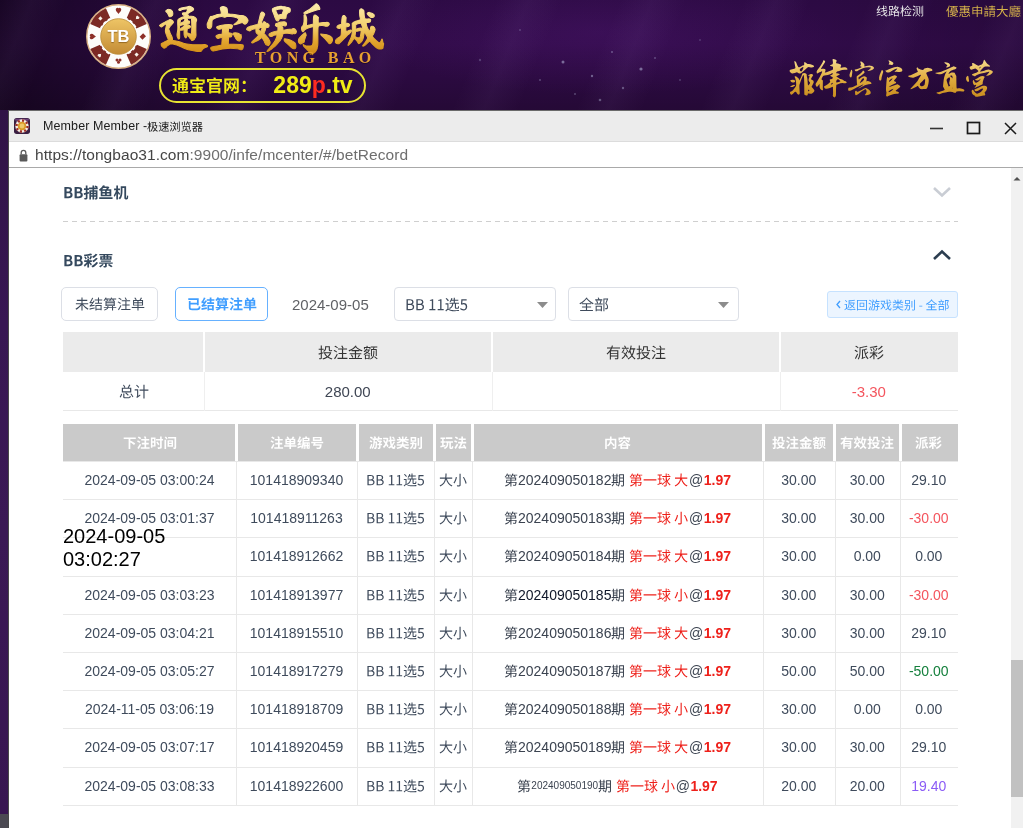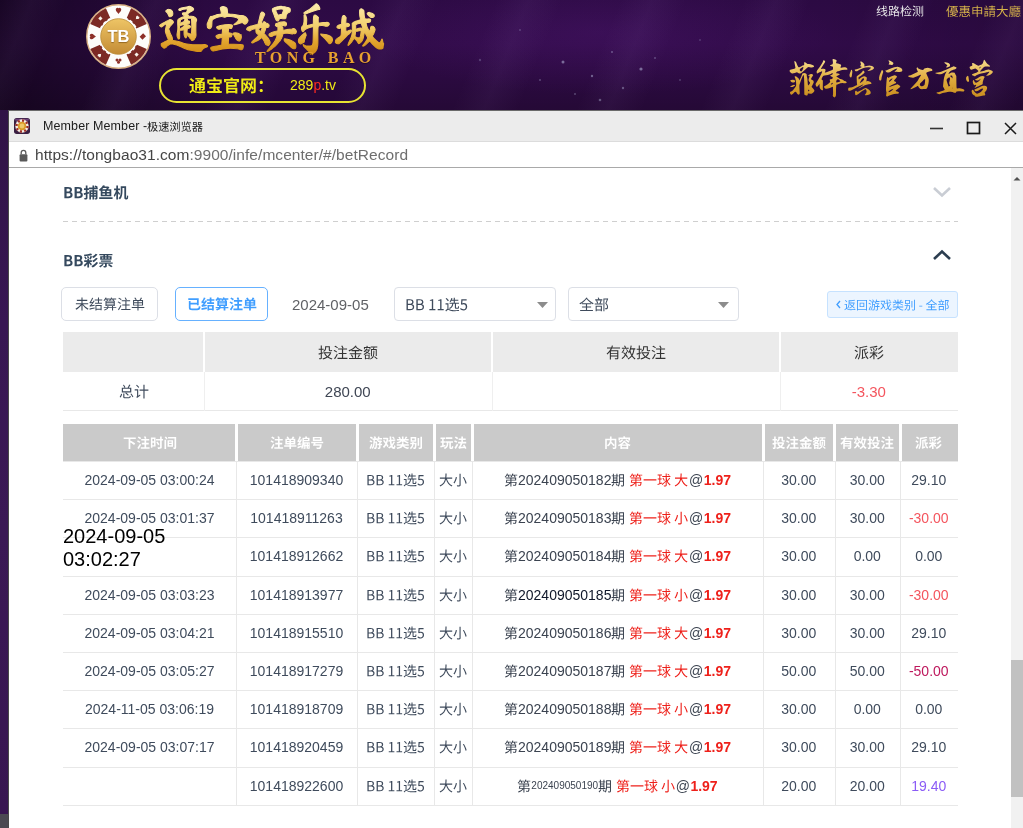--- a/index.html
+++ b/index.html
@@ -68,21 +68,21 @@
     </svg>
 <svg class="abs" style="left:157px;top:1px;overflow:visible" width="220" height="53" viewBox="0 0 4150 1000">
 <path fill="url(#lgold)" stroke="url(#lgold)" stroke-width="20" d="M303 382Q313 395 308 407Q302 419 272 450Q242 482 242 486Q242 489 232 504Q221 519 221 530Q221 541 232 560Q242 580 242 589Q242 601 273 657Q288 683 291 712L293 739L319 745Q350 750 404 765Q458 780 486 791Q517 803 536 807Q555 811 601 817Q710 832 844 824Q893 821 904 822Q916 823 931 830Q967 848 946 865Q937 872 929 872Q913 872 882 894Q850 916 844 933Q839 943 835 947Q831 951 821 952Q793 957 757 952Q721 948 641 931Q579 916 547 905Q515 894 462 869Q361 820 299 811Q277 809 260 810Q242 811 242 815Q242 817 225 825Q211 831 194 846Q178 860 175 869Q173 876 156 884Q139 893 132 890Q126 888 101 866Q84 850 82 846Q79 841 82 832Q87 820 83 820Q74 820 80 808Q85 800 91 799Q102 795 126 780Q150 764 179 754Q207 745 211 736Q215 728 203 703Q192 679 191 676Q190 673 188 670Q185 668 185 658Q185 648 182 647Q178 645 170 618Q161 592 159 577Q156 559 160 539L171 486Q177 452 184 441L190 431L176 435Q148 440 132 456Q127 461 112 471Q96 481 94 485Q86 496 62 478Q46 467 46 464Q46 458 70 442Q95 426 145 402Q223 362 228 357Q236 346 264 354Q291 363 303 382ZM255 167Q273 175 278 180Q284 186 291 200Q299 220 298 244Q297 269 287 277Q276 287 262 293Q247 299 236 298Q226 296 226 287Q226 282 214 262Q201 242 201 237Q201 232 182 214Q164 195 164 190Q164 186 182 171Q198 156 213 156Q228 155 255 167ZM640 107Q731 150 660 190Q577 238 577 243Q575 248 586 266Q596 285 599 286Q602 286 648 289Q695 292 697 297Q699 302 704 302Q710 302 727 320Q744 338 746 346Q748 354 746 370Q743 385 737 391Q734 396 733 494Q732 592 735 629Q738 657 728 682Q706 738 670 744Q658 746 654 744Q651 743 647 733Q641 718 627 708Q613 698 610 688Q608 679 596 672Q584 665 584 651Q584 643 578 634Q573 624 568 624Q564 624 562 650Q560 670 554 684Q549 698 542 698Q539 698 531 688Q523 679 523 674Q523 668 516 656Q509 643 510 590Q511 538 509 538Q507 538 487 545Q462 553 435 545Q428 542 428 551Q427 560 427 622Q428 678 427 691Q426 704 420 710Q406 724 398 710Q395 702 387 689Q370 658 382 600Q391 559 392 532Q394 506 392 461Q387 373 395 352Q403 335 472 308Q514 294 520 294Q527 294 527 290Q527 285 524 285Q520 285 498 266Q484 253 481 248Q478 243 480 236Q481 229 485 226Q489 223 500 222Q517 219 533 221Q544 222 548 219Q551 216 562 198Q575 174 575 161V148L542 150Q508 152 496 156Q485 160 476 160Q467 160 456 171Q442 184 426 180Q409 175 409 159Q408 146 456 132Q503 118 560 112Q588 109 595 104Q610 93 640 107ZM560 326Q549 329 556 330Q564 330 570 340Q577 349 575 360Q574 370 576 372Q579 374 592 375Q604 376 608 379Q612 382 614 388Q618 399 612 414Q606 424 603 426Q600 428 589 428Q577 428 572 432Q568 437 568 449Q568 454 570 456Q572 457 579 456Q590 453 604 459Q618 465 626 475Q632 483 632 486Q632 489 625 497Q616 509 601 512Q580 515 576 519Q572 523 569 541Q566 564 566 585Q566 600 568 602Q569 605 578 605Q589 606 605 612Q621 617 621 620Q621 624 632 624Q646 624 650 604Q654 584 656 515Q657 464 654 398Q651 331 647 327Q645 325 606 324Q566 324 560 326ZM506 330Q501 335 490 335Q480 335 472 340Q464 346 453 348Q446 350 444 354Q441 359 440 376Q437 402 433 406Q429 409 429 416Q429 424 433 424Q437 424 463 410Q489 397 502 392Q515 387 515 377Q515 369 522 352Q528 335 531 335Q535 335 535 330Q535 328 530 327Q525 326 518 327Q511 328 506 330ZM480 449Q464 458 451 459Q435 460 430 468Q425 475 425 502Q425 534 428 534Q432 534 446 522Q460 509 485 495Q503 485 507 480Q511 476 511 467Q511 453 508 447Q506 440 500 440Q495 441 480 449Z M1563 629Q1574 638 1582 636Q1587 633 1588 636Q1589 638 1588 647Q1584 663 1589 665Q1596 669 1588 702Q1579 736 1567 747Q1559 754 1554 754Q1549 754 1530 748Q1516 743 1505 734Q1494 726 1494 717Q1493 713 1489 713Q1485 713 1482 701Q1479 689 1468 674Q1456 660 1456 653Q1456 646 1440 635Q1432 626 1430 622Q1427 619 1432 615Q1436 609 1449 604Q1472 597 1509 605Q1546 613 1563 629ZM1395 448Q1415 453 1420 460Q1425 467 1419 490Q1414 510 1407 514Q1400 518 1376 516L1352 512L1348 547Q1343 587 1346 595Q1349 603 1374 604Q1401 607 1402 609Q1422 639 1408 664Q1404 673 1398 676Q1392 679 1374 679H1352L1350 700Q1348 723 1347 770L1345 817L1454 816Q1601 816 1623 829Q1629 833 1628 862Q1626 911 1598 920Q1584 925 1562 913Q1533 900 1446 895Q1359 890 1281 899Q1243 903 1170 918Q1097 932 1081 938Q1064 946 1056 944Q1047 941 1030 927Q1006 904 1014 881Q1019 869 1095 855Q1134 849 1177 840L1222 831L1223 811Q1223 789 1227 754Q1231 720 1231 703Q1231 693 1230 690Q1228 687 1219 687Q1207 687 1198 692Q1189 698 1168 702Q1153 706 1148 706Q1142 705 1133 698Q1119 689 1119 683Q1119 677 1114 672Q1102 659 1142 643Q1163 637 1197 630Q1224 623 1228 618Q1231 613 1233 574Q1237 527 1237 523Q1238 520 1231 520Q1224 520 1214 522Q1204 524 1198 527Q1168 544 1140 520Q1109 495 1140 482Q1184 464 1283 450Q1362 440 1395 448ZM1247 105Q1260 105 1282 113Q1303 121 1312 130Q1320 138 1323 150Q1326 163 1330 211L1334 240L1373 244Q1408 246 1464 255Q1520 264 1541 270Q1562 277 1589 274Q1660 267 1706 338Q1717 356 1717 366Q1717 376 1707 397Q1672 462 1630 421Q1613 405 1608 405Q1603 405 1560 419Q1454 454 1450 450Q1447 447 1465 433Q1507 400 1528 372Q1549 345 1539 337Q1521 321 1456 304Q1390 288 1343 288Q1321 289 1315 290Q1309 292 1304 298Q1298 307 1276 306Q1255 306 1245 299Q1229 288 1184 299Q1159 305 1147 306Q1132 306 1094 324Q1056 342 1047 355Q1040 363 1038 374Q1036 385 1035 425Q1033 469 1031 478Q1029 488 1020 501Q1002 522 991 524Q980 526 964 512Q955 503 952 496Q950 489 948 466Q944 434 949 427Q958 406 973 367Q1005 289 1020 289Q1022 289 1025 292Q1029 296 1040 291Q1054 284 1092 272Q1131 259 1144 257Q1215 249 1215 238Q1215 228 1208 194Q1201 161 1198 155Q1190 139 1196 128Q1203 116 1224 110Q1238 106 1247 105Z M2547 753Q2594 780 2606 794Q2618 808 2619 840Q2620 870 2618 878Q2617 885 2610 892Q2602 900 2590 902Q2578 904 2575 899Q2573 896 2554 890Q2535 883 2498 844Q2462 806 2445 793Q2407 764 2401 748Q2395 731 2404 714Q2409 707 2462 722Q2515 736 2547 753ZM2420 395Q2428 397 2436 410Q2444 423 2444 434Q2444 444 2438 458Q2433 467 2430 468Q2426 470 2413 469Q2396 467 2380 462Q2364 458 2354 461L2343 463L2359 482Q2369 494 2372 500Q2375 507 2375 526Q2375 552 2380 552Q2386 552 2414 546Q2441 541 2449 538Q2461 532 2498 532Q2535 532 2548 526Q2556 521 2575 521Q2594 521 2595 525Q2597 529 2602 529Q2608 529 2608 532Q2608 535 2617 550Q2628 566 2630 575Q2631 584 2624 598Q2616 612 2610 615Q2603 618 2588 616Q2572 613 2563 618Q2549 626 2501 612Q2477 606 2430 609Q2393 611 2384 614Q2376 617 2374 630Q2368 651 2358 682Q2347 713 2343 715Q2340 717 2330 734Q2320 751 2308 761Q2297 771 2294 778Q2292 785 2257 821Q2222 857 2201 874Q2181 888 2180 890Q2159 911 2119 935Q2088 955 2075 951Q2070 949 2081 941Q2087 937 2087 932Q2087 927 2096 918Q2105 908 2122 886Q2139 864 2171 828Q2203 792 2206 783Q2208 774 2212 774Q2215 774 2215 768Q2215 762 2221 760Q2227 757 2227 754Q2227 750 2244 714Q2261 678 2263 659L2265 639L2239 643Q2213 645 2202 648Q2192 652 2185 659Q2170 675 2132 665Q2109 658 2113 636Q2115 624 2125 616Q2135 608 2165 594Q2202 576 2266 566L2281 564V533Q2281 504 2283 494Q2284 489 2283 488Q2282 487 2278 488Q2272 490 2258 482Q2245 475 2238 466Q2230 456 2234 454Q2238 450 2238 442Q2238 433 2243 428Q2250 423 2282 413Q2315 403 2338 399Q2396 388 2420 395ZM1996 213Q2002 216 2017 231Q2032 246 2032 248Q2032 253 2023 274Q2014 295 2011 299Q2005 305 2005 312Q2005 318 1994 340Q1972 392 1969 416Q1968 422 1970 424Q1971 426 1978 427Q1988 428 1996 416Q2005 405 2005 402Q2005 399 2012 394Q2018 388 2020 389Q2030 395 2040 402Q2051 410 2051 414Q2051 419 2067 421Q2083 423 2096 432Q2110 442 2113 451Q2117 463 2112 476Q2108 489 2098 496Q2088 501 2072 501Q2062 500 2058 502Q2055 505 2049 523Q2041 546 2040 557Q2040 568 2036 568Q2032 568 2030 578Q2027 589 2022 601L2015 612L2047 645Q2102 701 2127 756Q2146 795 2117 825L2103 841L2083 836Q2065 832 2053 822Q2041 811 2038 797Q2035 785 2032 783Q2028 781 2028 772Q2028 763 2022 758Q2017 754 2017 750Q2017 744 2000 720Q1984 695 1980 694Q1973 692 1945 713Q1923 730 1900 744Q1877 758 1874 758Q1861 756 1843 772Q1825 786 1807 790Q1789 794 1784 783Q1783 779 1795 766Q1807 754 1824 741Q1839 730 1881 687Q1909 657 1915 649Q1921 641 1917 638L1897 623Q1883 612 1880 610Q1865 601 1866 561Q1868 528 1862 524Q1857 520 1825 527Q1787 536 1768 554Q1758 564 1747 564Q1736 564 1715 554Q1694 545 1692 539Q1689 531 1696 518Q1703 506 1713 498Q1724 489 1750 480Q1775 470 1799 466Q1820 462 1850 452Q1881 443 1891 443Q1905 443 1912 413Q1915 399 1923 367Q1934 330 1943 282Q1954 225 1962 223Q1969 220 1971 213Q1975 202 1996 213ZM1965 498Q1947 499 1939 503Q1931 507 1925 519Q1919 532 1915 534Q1913 536 1918 542Q1923 548 1930 554Q1938 560 1941 560Q1946 560 1950 566Q1963 582 1968 559Q1970 546 1976 530Q1982 513 1982 505Q1982 501 1979 500Q1976 498 1965 498ZM2411 108Q2434 119 2466 122Q2485 125 2500 137Q2510 146 2512 151Q2514 156 2514 173Q2514 189 2512 194Q2510 200 2502 209Q2489 221 2478 221Q2468 221 2468 224Q2468 228 2456 240Q2437 262 2437 279Q2437 291 2434 309Q2432 320 2430 324Q2427 329 2419 333Q2405 339 2391 335Q2377 331 2353 329Q2328 326 2316 333Q2303 340 2297 360Q2293 373 2290 376Q2286 379 2280 378Q2259 375 2245 356Q2240 347 2228 318Q2215 290 2215 283Q2215 276 2210 263L2191 220Q2182 199 2178 180Q2175 162 2178 151Q2180 140 2189 140Q2196 140 2228 124Q2261 108 2299 104Q2327 100 2364 102Q2400 103 2411 108ZM2287 155Q2272 158 2256 165Q2241 172 2239 177Q2237 185 2257 221Q2261 228 2265 238Q2269 247 2274 258Q2278 267 2286 267Q2293 267 2333 257Q2349 253 2355 250Q2361 248 2363 241Q2366 231 2369 224Q2386 186 2386 167Q2386 156 2378 154Q2368 151 2336 152Q2304 153 2287 155Z M3090 623 3130 626Q3211 631 3262 659Q3312 687 3312 726Q3312 751 3296 776Q3280 801 3262 806Q3256 807 3250 804Q3244 800 3232 785Q3210 762 3196 744Q3180 723 3152 695Q3124 667 3109 656Q3090 642 3090 633ZM2814 648Q2814 659 2810 661Q2806 663 2798 691Q2791 719 2785 730Q2779 741 2779 760Q2779 773 2777 776Q2775 780 2764 783Q2750 788 2745 794Q2736 800 2722 805Q2707 810 2700 808Q2685 804 2676 788Q2667 771 2667 750Q2667 728 2678 710Q2690 693 2737 645Q2785 597 2790 598Q2796 600 2799 600Q2802 600 2808 619Q2814 638 2814 648ZM2784 258Q2796 258 2804 270Q2811 281 2818 310Q2824 336 2824 350Q2825 364 2822 405Q2819 463 2820 464Q2822 466 2848 458Q2875 449 2913 442L2950 436V369Q2950 303 2958 284Q2963 271 2966 268Q2969 264 2978 263Q2987 262 2994 266Q3001 271 3018 287L3045 312L3042 333Q3040 354 3041 372Q3042 389 3042 404Q3042 415 3044 417Q3045 419 3055 417Q3069 415 3100 412Q3131 409 3137 407Q3144 405 3179 404Q3214 403 3224 404Q3235 406 3243 418Q3251 430 3250 443Q3247 455 3229 466Q3199 485 3168 471Q3156 466 3116 464Q3075 463 3056 467Q3042 470 3038 499Q3035 528 3035 665Q3036 785 3034 814Q3033 844 3024 875Q3021 887 3021 894Q3021 902 3013 914Q3005 926 3005 930Q3005 935 2988 957Q2976 974 2968 979Q2960 984 2932 993Q2899 1004 2890 1002Q2881 999 2879 980Q2876 961 2858 944Q2840 927 2837 927Q2834 927 2832 920Q2830 912 2806 894Q2760 859 2757 831Q2756 821 2758 821Q2759 820 2763 824Q2770 830 2775 830Q2780 830 2789 838Q2806 854 2873 849Q2904 848 2912 846Q2919 844 2925 836Q2935 824 2935 820Q2935 816 2940 805Q2946 794 2948 638L2951 484L2935 486Q2876 495 2828 518Q2781 540 2772 563Q2760 592 2743 574Q2734 564 2729 539Q2724 515 2728 505Q2733 495 2733 488Q2733 481 2740 479Q2755 476 2766 431Q2776 386 2775 329Q2774 276 2774 267Q2775 258 2784 258ZM3007 52Q3014 52 3030 68Q3047 83 3055 98Q3075 134 3072 151Q3071 157 3068 160Q3065 162 3054 162Q3040 162 3013 169Q2931 194 2886 213Q2863 224 2826 235L2791 247L2780 237L2770 228L2783 216Q2797 205 2825 190Q2860 173 2890 150Q2920 127 2977 75Q3001 52 3007 52Z M3529 274Q3537 271 3554 292Q3572 313 3568 321Q3566 328 3564 360Q3563 393 3561 402Q3558 415 3562 418Q3567 422 3586 422Q3612 422 3624 432Q3637 442 3633 459Q3627 483 3587 483Q3569 483 3566 488Q3562 493 3562 518Q3561 551 3563 559Q3565 567 3573 572Q3582 576 3612 562Q3675 531 3663 568Q3662 574 3659 579Q3652 592 3634 612Q3616 633 3610 633Q3605 633 3550 692Q3527 716 3480 761L3433 807L3411 805Q3390 804 3376 792Q3361 780 3364 774Q3366 768 3369 748Q3374 721 3409 701Q3435 687 3453 672Q3471 656 3473 647Q3477 635 3479 565L3481 495L3469 503Q3457 510 3455 514Q3453 520 3438 519Q3422 518 3409 512Q3381 498 3406 470Q3419 456 3450 447Q3480 438 3482 436Q3483 434 3484 407Q3487 334 3494 308Q3500 281 3517 276Q3528 274 3529 274ZM4026 220Q4069 228 4093 256Q4099 263 4099 278Q4099 293 4091 299Q4083 307 4066 310Q4049 313 4037 310Q4023 305 3992 275Q3962 245 3964 237Q3969 222 3991 216Q4004 214 4010 216Q4015 217 4026 220ZM3896 174Q3902 179 3904 190Q3905 200 3906 233Q3909 300 3921 332Q3924 338 3932 339Q3939 340 3972 338Q4003 337 4012 338Q4021 340 4026 345Q4034 354 4030 370Q4028 388 4018 396Q4008 403 3987 403Q3957 403 3951 406Q3945 410 3947 427Q3949 445 3952 454Q3954 462 3958 476Q3961 490 3971 510L3991 549Q4006 580 4010 582Q4013 583 4015 572Q4015 570 4016 564Q4020 550 4025 530Q4030 510 4032 495Q4035 480 4046 478Q4076 470 4100 500Q4123 531 4109 562Q4103 574 4096 596Q4089 619 4081 632Q4064 653 4065 665Q4066 677 4087 699Q4122 736 4154 763Q4186 790 4197 790Q4203 790 4216 774Q4229 759 4229 752Q4229 746 4236 732Q4242 718 4245 718Q4248 718 4254 737Q4260 756 4260 767Q4260 782 4269 794Q4276 803 4276 808Q4277 813 4271 833Q4265 861 4265 876Q4265 887 4262 890Q4259 894 4246 900Q4228 909 4200 906Q4183 905 4174 902Q4165 900 4148 888Q4127 874 4090 838Q4052 801 4034 777Q4018 758 4011 758Q4004 758 3968 793Q3908 851 3889 851Q3881 851 3880 849Q3879 847 3882 842Q3888 832 3899 820Q3912 805 3938 766Q3964 726 3969 712Q3977 696 3971 685L3952 651Q3938 626 3928 606Q3925 599 3922 594Q3919 590 3917 588Q3915 586 3914 587Q3911 590 3902 647Q3894 695 3884 722Q3873 748 3853 773Q3840 789 3824 798Q3809 806 3802 804Q3797 802 3787 781Q3780 766 3754 736Q3727 706 3721 706Q3719 706 3701 731Q3683 756 3679 764Q3676 772 3644 806Q3612 839 3608 839Q3588 839 3650 716Q3673 670 3680 622Q3688 575 3685 491L3683 423L3694 413Q3706 402 3737 388Q3768 373 3792 368Q3823 360 3830 356Q3838 353 3838 342Q3838 328 3831 306Q3824 284 3822 230Q3820 175 3826 170Q3833 164 3833 158Q3833 153 3842 149Q3865 139 3896 174ZM3839 420Q3820 419 3788 428Q3757 437 3751 445Q3748 449 3748 486Q3748 523 3750 529Q3753 535 3778 524Q3829 500 3865 512Q3881 517 3884 514Q3887 512 3874 482Q3862 453 3856 437Q3853 427 3850 424Q3846 420 3839 420ZM3842 555Q3827 552 3792 565Q3769 573 3760 571Q3751 568 3748 578Q3745 588 3741 624Q3736 662 3735 666Q3734 671 3758 683Q3781 695 3800 696Q3819 697 3829 687Q3834 681 3842 642Q3850 604 3850 577Q3850 556 3842 555Z" style="filter:drop-shadow(0 1.5px 0.5px rgba(50,25,0,.45))"></path>
     </svg>
 <div class="abs" style="left:255px;top:49px;font-family:'Liberation Serif',serif;font-weight:bold;
 font-size:16px;letter-spacing:4.4px;color:#e8a131;text-shadow:0 1px 0 rgba(0,0,0,.35)">TONG&nbsp;BAO</div>
 <div class="abs flexc" style="left:159px;top:68px;width:207px;height:35px;border:2px solid #e8e332;border-radius:17.5px;background:rgba(20,8,30,.05)">
 <svg width="85.0" height="17" viewBox="0 0 5000 1000" style="overflow:visible;flex:none">
         <path fill="#f0ec15" d="M46 138C105 190 185 263 221 310L307 228C268 183 186 114 127 66ZM274 413H33V524H159V763C116 783 69 820 25 864L98 965C141 904 189 844 221 844C242 844 275 875 315 898C385 938 467 949 591 949C698 949 865 943 943 939C945 908 962 854 975 824C870 838 703 847 595 847C486 847 396 841 331 802C307 788 289 775 274 765ZM370 62V153H727C701 173 673 192 645 208C599 189 552 171 513 157L436 221C480 238 531 260 579 282H361V800H473V649H588V796H695V649H814V694C814 705 810 709 799 709C788 709 753 710 722 708C734 734 747 774 752 803C812 803 856 802 887 786C919 770 928 745 928 696V282H794L796 280L743 253C810 212 875 162 925 113L854 56L831 62ZM814 368V422H695V368ZM473 506H588V562H473ZM473 422V368H588V422ZM814 506V562H695V506Z M1413 46 1449 143H1073V381H1161V457H1432V568H1195V678H1432V830H1074V940H1929V830H1779L1831 792C1804 762 1756 716 1715 678H1811V568H1563V457H1838V381H1926V143H1586C1572 106 1552 57 1534 19ZM1610 718C1643 752 1686 795 1717 830H1563V678H1669ZM1192 346V256H1801V346Z M2308 387H2688V465H2308ZM2186 285V968H2308V928H2721V964H2845V632H2308V567H2809V285ZM2308 737H2721V823H2308ZM2427 50C2436 69 2444 91 2452 112H2060V308H2181V225H2810V308H2938V112H2587C2578 83 2564 50 2549 23Z M3319 539C3290 628 3250 706 3197 765V392C3237 437 3279 488 3319 539ZM3077 86V968H3197V801C3222 817 3253 839 3267 851C3319 793 3361 721 3395 638C3417 669 3437 697 3452 722L3524 638C3501 604 3470 562 3434 518C3457 437 3473 349 3485 254L3379 242C3372 303 3363 362 3351 417C3319 380 3286 343 3255 310L3197 372V199H3805V823C3805 842 3797 849 3777 850C3756 850 3682 851 3619 846C3637 878 3658 934 3664 967C3760 968 3823 965 3867 945C3910 926 3925 892 3925 825V86ZM3470 381C3512 427 3556 480 3595 534C3561 642 3511 732 3442 796C3468 810 3515 844 3535 860C3590 802 3634 728 3668 642C3692 680 3711 716 3725 747L3804 671C3783 626 3750 572 3710 517C3732 437 3748 349 3760 255L3653 244C3647 302 3638 357 3627 410C3600 376 3571 344 3542 315Z M4250 411C4303 411 4345 371 4345 317C4345 262 4303 222 4250 222C4197 222 4155 262 4155 317C4155 371 4197 411 4250 411ZM4250 888C4303 888 4345 848 4345 794C4345 739 4303 699 4250 699C4197 699 4155 739 4155 794C4155 848 4197 888 4250 888Z"></path>
       </svg>
-<span style="font-size:14px;font-weight:normal;color:#f0ec15;letter-spacing:0;line-height:17px;margin-left:16px">289<span style="color:#fd2b21">p</span>.tv</span>
+<span style="font-size:23px;font-weight:bold;color:#f0ec15;letter-spacing:0;line-height:17px;margin-left:16px">289<span style="color:#fd2b21">p</span>.tv</span>
     </div>
 <div style="position:absolute;left:876px;top:5px;">
       <svg width="48.0" height="12" viewBox="0 0 4000 1000" style="overflow:visible;display:block;">
         <path fill="#ededed" d="M54 826 70 898C162 870 282 834 398 800L387 736C264 771 137 806 54 826ZM704 100C754 124 817 163 849 191L893 144C861 117 797 80 748 58ZM72 457C86 450 110 444 232 428C188 493 149 543 130 563C99 600 76 625 54 629C63 648 74 683 78 698C99 686 133 676 384 625C382 610 382 582 384 562L185 598C261 508 337 398 401 288L338 250C319 287 297 325 275 361L148 374C208 289 266 181 309 76L239 43C199 163 126 291 104 324C82 358 65 381 47 386C56 406 68 442 72 457ZM887 531C847 594 793 652 728 702C712 649 698 585 688 513L943 465L931 399L679 446C674 404 669 360 666 314L915 276L903 210L662 246C659 179 658 110 658 38H584C585 113 587 186 591 257L433 280L445 348L595 325C598 371 603 416 608 459L413 495L425 563L617 527C629 610 645 685 666 747C581 804 483 849 381 880C399 897 418 924 428 942C522 909 611 866 691 814C732 904 786 957 857 957C926 957 949 924 963 812C946 805 922 789 907 772C902 861 892 884 865 884C821 884 784 843 753 770C832 710 900 639 950 561Z M1156 148H1345V324H1156ZM1038 838 1051 911C1157 886 1301 851 1438 816L1431 749L1299 780V601H1405C1419 615 1433 636 1441 651C1461 642 1481 633 1501 622V958H1571V921H1823V955H1894V624L1926 639C1937 619 1958 590 1973 576C1882 542 1806 489 1743 428C1807 353 1858 264 1891 160L1844 139L1830 142H1636C1648 114 1658 86 1668 57L1597 39C1559 160 1493 274 1414 348V82H1089V390H1231V796L1153 814V484H1089V828ZM1571 855V662H1823V855ZM1797 208C1771 270 1736 326 1695 376C1653 327 1620 275 1596 225L1605 208ZM1546 597C1599 564 1651 525 1697 478C1740 522 1789 563 1845 597ZM1650 426C1583 494 1504 547 1424 582V534H1299V390H1414V358C1431 370 1456 391 1467 403C1499 371 1530 332 1558 288C1583 333 1613 380 1650 426Z M2468 350V415H2807V350ZM2397 525C2425 601 2453 701 2461 767L2523 749C2514 685 2486 586 2456 510ZM2591 497C2609 573 2626 672 2631 738L2694 727C2688 662 2670 565 2650 489ZM2179 40V230H2049V300H2172C2145 432 2089 587 2033 669C2045 687 2063 720 2071 742C2111 680 2149 580 2179 476V959H2248V438C2274 487 2303 545 2316 576L2361 523C2346 493 2271 375 2248 341V300H2352V230H2248V40ZM2624 33C2556 174 2437 301 2311 378C2325 393 2347 425 2356 440C2458 369 2558 269 2634 154C2711 254 2826 362 2927 429C2935 409 2952 379 2966 361C2864 301 2739 191 2670 94L2690 57ZM2343 845V912H2938V845H2754C2806 751 2866 615 2908 507L2842 489C2807 596 2744 749 2690 845Z M3486 788C3537 838 3596 908 3624 953L3673 919C3644 876 3584 808 3533 759ZM3312 98V726H3371V156H3588V723H3649V98ZM3867 53V873C3867 888 3861 893 3847 893C3833 894 3786 894 3733 893C3742 911 3752 940 3755 956C3825 957 3868 955 3894 944C3919 933 3929 914 3929 873V53ZM3730 130V729H3790V130ZM3446 227V581C3446 702 3426 827 3259 912C3270 921 3289 946 3296 958C3476 867 3504 716 3504 582V227ZM3081 104C3137 135 3209 183 3243 215L3289 154C3253 124 3180 80 3126 51ZM3038 374C3093 405 3166 450 3202 480L3247 420C3209 391 3135 348 3081 320ZM3058 907 3126 947C3168 855 3218 732 3254 627L3194 588C3154 700 3098 830 3058 907Z"></path>
       </svg>
     </div>
 <div style="position:absolute;left:946px;top:5px;">
       <svg width="75.0" height="12.5" viewBox="0 0 6000 1000" style="overflow:visible;display:block;">
         <path fill="#d8b44a" d="M422 525C398 561 359 604 316 627L362 666C408 637 446 591 472 553ZM773 549C816 583 865 633 887 667L937 637C915 602 864 554 821 521ZM554 501C592 522 636 556 657 581L702 548C688 532 664 512 638 495H891V582H960V447H866V194H638L659 142H942V85H321V142H579L566 194H392V447H293V582H358V495H563ZM460 320H795V363H460ZM460 281V238H795V281ZM460 403H795V447H460ZM481 522V585C481 622 490 640 518 647C467 696 384 747 278 784C292 794 312 815 322 831C365 813 405 794 440 774C470 804 506 830 546 852C469 876 377 894 273 906C286 921 303 945 310 962C431 946 535 922 622 889C712 927 817 951 929 964C938 944 957 917 972 901C877 893 785 877 706 853C777 816 832 771 868 719L820 693L807 696H552C569 682 584 668 598 653H716C768 653 784 638 790 580C775 576 751 570 739 563C736 601 731 607 707 607C685 607 599 607 584 607C550 607 544 604 544 585V522ZM626 824C575 802 531 775 497 744H760C727 774 682 801 626 824ZM233 45C185 200 105 354 18 454C31 473 50 512 57 530C90 491 122 446 152 396V960H224V261C254 198 281 131 302 64Z M1263 711V853C1263 928 1293 946 1407 946C1432 946 1610 946 1635 946C1726 946 1749 920 1759 807C1739 803 1710 793 1692 782C1688 871 1679 883 1630 883C1590 883 1440 883 1411 883C1348 883 1337 878 1337 852V711ZM1406 700C1467 731 1539 780 1573 815L1623 769C1587 734 1514 688 1454 658ZM1754 731C1801 790 1850 870 1869 922L1937 897C1918 844 1866 766 1818 708ZM1146 707C1127 767 1092 846 1052 893L1116 930C1156 877 1189 796 1210 733ZM1076 589 1079 655C1263 653 1546 648 1815 642C1841 661 1865 681 1882 698L1932 655C1882 607 1784 545 1698 509H1854V229H1533V164H1923V102H1533V41H1456V102H1076V164H1456V229H1144V509H1456V587ZM1215 392H1456V458H1215ZM1533 392H1780V458H1533ZM1215 278H1456V344H1215ZM1533 278H1780V344H1533ZM1641 544C1668 555 1697 569 1724 584L1533 586V509H1687Z M2186 460H2458V613H2186ZM2186 390V244H2458V390ZM2816 460V613H2536V460ZM2816 390H2536V244H2816ZM2458 40V172H2112V742H2186V685H2458V959H2536V685H2816V737H2893V172H2536V40Z M3081 342V402H3366V342ZM3081 474V533H3366V474ZM3041 210V272H3399V210ZM3151 66C3178 106 3210 164 3224 200L3283 165C3267 129 3236 76 3207 36ZM3646 40V107H3434V165H3646V225H3460V280H3646V346H3408V404H3959V346H3718V280H3922V225H3718V165H3936V107H3718V40ZM3827 520V591H3554V520ZM3484 463V958H3554V771H3827V880C3827 891 3824 895 3811 895C3798 896 3757 896 3711 895C3721 912 3731 939 3733 957C3796 957 3838 957 3864 947C3890 936 3897 917 3897 880V463ZM3554 645H3827V718H3554ZM3081 607V947H3144V899H3372V607ZM3144 670H3307V836H3144Z M4461 41C4460 120 4461 221 4446 327H4062V404H4433C4393 594 4293 788 4043 896C4064 912 4088 939 4100 958C4344 846 4452 654 4501 461C4579 689 4708 866 4902 958C4915 936 4939 905 4958 888C4764 807 4633 625 4563 404H4942V327H4526C4540 222 4541 122 4542 41Z M5814 423H5880V519H5814ZM5704 423H5768V519H5704ZM5597 423H5658V519H5597ZM5623 745V882C5623 941 5637 955 5698 955C5710 955 5772 955 5784 955C5830 955 5846 936 5852 856C5835 852 5812 845 5801 836C5799 897 5795 903 5776 903C5763 903 5714 903 5704 903C5682 903 5679 900 5679 882V745ZM5548 751C5541 805 5526 865 5502 901L5550 926C5578 887 5591 823 5598 766ZM5830 757C5866 808 5899 876 5908 921L5962 900C5953 854 5919 788 5881 739ZM5191 559 5196 616 5422 598V962H5482V284H5531V233H5205V284H5252V556ZM5309 284H5422V340H5309ZM5309 384H5422V442H5309ZM5309 486H5422V546L5309 553ZM5175 884 5182 936C5246 928 5320 919 5398 909L5396 861L5322 869V809H5392V762H5322V707H5394V658H5199V707H5270V762H5202V809H5270V874ZM5546 374V567H5931V374H5765V319H5939V263H5765V203H5700V263H5539V319H5700V374ZM5664 694C5698 731 5735 782 5751 817L5798 789C5783 754 5745 706 5710 670H5957V616H5522V670H5707ZM5450 57C5463 74 5476 94 5487 114H5106V430C5106 575 5100 778 5032 921C5048 929 5078 949 5090 962C5163 810 5174 584 5174 429V175H5949V114H5569C5556 87 5535 55 5514 31Z"></path>
       </svg>
@@ -448,21 +448,21 @@
       </svg>
       <span style="width:4px"></span>
       <svg width="59.1" height="14" viewBox="0 0 4224 1000" style="overflow:visible;flex:none;position:relative;top:0px">
         <path fill="#ee201a" d="M168 479C160 551 145 640 131 700H398C315 787 188 863 70 902C87 916 108 943 119 961C238 914 369 829 457 729V960H531V700H821C811 791 800 830 786 844C778 851 768 852 750 852C732 853 685 852 636 847C647 866 656 895 657 916C709 919 758 919 783 917C812 915 830 909 847 892C873 867 886 806 900 666C901 656 902 636 902 636H531V543H868V322H131V386H457V479ZM231 543H457V636H217ZM531 386H795V479H531ZM212 35C177 131 117 222 46 282C65 291 95 308 109 319C147 283 184 237 216 184H271C292 224 312 273 321 305L387 281C380 256 364 218 346 184H507V126H249C261 102 272 77 281 52ZM598 35C572 127 525 215 464 273C483 282 515 301 530 312C561 278 591 234 617 184H685C718 223 749 273 763 306L828 278C816 252 793 216 767 184H947V126H644C654 102 663 77 670 52Z M1044 449V531H1960V449Z M2392 373C2436 432 2481 512 2498 562L2561 532C2542 481 2495 404 2450 347ZM2743 90C2787 122 2838 168 2862 201L2907 156C2883 125 2830 81 2787 51ZM2879 341C2846 397 2792 472 2744 530C2723 470 2708 401 2695 320V283H2958V214H2695V41H2622V214H2377V283H2622V546C2519 640 2407 738 2338 795L2385 859C2454 796 2540 713 2622 630V867C2622 884 2616 889 2600 889C2585 890 2534 890 2475 888C2486 909 2498 941 2502 961C2581 961 2627 958 2655 945C2683 933 2695 912 2695 866V586C2743 712 2814 804 2927 888C2937 868 2957 844 2975 831C2879 764 2815 690 2769 592C2824 536 2892 448 2944 376ZM2034 783 2051 855C2141 826 2260 788 2372 752L2361 684L2237 723V467H2337V397H2237V178H2353V108H2046V178H2166V397H2054V467H2166V744Z M3685 41C3684 120 3685 221 3670 327H3286V404H3657C3617 594 3517 788 3267 896C3288 912 3312 939 3324 958C3568 846 3676 654 3725 461C3803 689 3932 866 4126 958C4139 936 4163 905 4182 888C3988 807 3857 625 3787 404H4166V327H3750C3764 222 3765 122 3766 41Z"></path>
       </svg>
       <span style="font-size:14px;color:#3b4350;line-height:14px;margin:0 .5px">@</span>
       <span style="font-size:14px;font-weight:bold;color:#ee201a;line-height:14px">1.97</span>
     </div>
 <div class="abs flexc" style="left:763px;top:652.0px;width:71.5px;height:38.2px;font-size:14px;color:#3f4b5c">50.00</div>
 <div class="abs flexc" style="left:834.5px;top:652.0px;width:65.5px;height:38.2px;font-size:14px;color:#3f4b5c">50.00</div>
-<div class="abs flexc" style="left:900px;top:652.0px;width:57.5px;height:38.2px;font-size:14px;color:#be185d">-50.00</div>
+<div class="abs flexc" style="left:900px;top:652.0px;width:57.5px;height:38.2px;font-size:14px;color:#15803d">-50.00</div>
 <div class="abs flexc" style="left:63px;top:690.2px;width:173px;height:38.2px;font-size:14px;color:#3f4b5c">2024-11-05 03:06:19</div>
 <div class="abs flexc" style="left:236px;top:690.2px;width:121px;height:38.2px;font-size:14px;color:#3f4b5c">101418918709</div>
 <div class="abs flexc" style="left:357px;top:690.2px;width:77px;height:38.2px">
       <svg width="58.8" height="14" viewBox="0 0 4203 1000" style="overflow:visible;flex:none;position:relative;top:0px">
         <path fill="#3f4b5c" d="M101 880H334C498 880 612 809 612 665C612 565 550 507 463 490V485C532 463 570 399 570 326C570 197 466 147 318 147H101ZM193 458V220H306C421 220 479 252 479 338C479 413 428 458 302 458ZM193 806V530H321C450 530 521 571 521 662C521 761 447 806 321 806Z M758 880H991C1155 880 1269 809 1269 665C1269 565 1207 507 1120 490V485C1189 463 1227 399 1227 326C1227 197 1123 147 975 147H758ZM850 458V220H963C1078 220 1136 252 1136 338C1136 413 1085 458 959 458ZM850 806V530H978C1107 530 1178 571 1178 662C1178 761 1104 806 978 806Z M1626 880H2028V804H1881V147H1811C1771 170 1724 187 1659 199V257H1790V804H1626Z M2181 880H2583V804H2436V147H2366C2326 170 2279 187 2214 199V257H2345V804H2181Z M2709 115C2767 164 2835 234 2864 283L2926 236C2894 188 2825 120 2766 74ZM3094 70C3070 159 3028 247 2974 306C2992 315 3024 335 3038 346C3061 318 3083 283 3103 244H3251V390H2968V457H3149C3132 588 3091 683 2941 736C2957 750 2979 778 2987 797C3155 731 3205 616 3224 457H3327V689C3327 765 3344 787 3419 787C3434 787 3502 787 3517 787C3580 787 3600 755 3607 628C3586 623 3555 612 3541 598C3538 703 3534 717 3509 717C3495 717 3440 717 3430 717C3404 717 3401 714 3401 689V457H3599V390H3326V244H3557V179H3326V44H3251V179H3133C3146 149 3157 117 3166 85ZM2899 424H2704V494H2827V797C2784 817 2738 853 2693 895L2743 960C2800 898 2854 846 2891 846C2913 846 2944 875 2983 899C3049 938 3132 948 3248 948C3346 948 3515 943 3593 938C3594 916 3606 879 3614 860C3515 870 3363 877 3249 877C3143 877 3059 871 2997 834C2949 806 2926 782 2899 780Z M3910 893C4033 893 4150 802 4150 642C4150 480 4050 408 3929 408C3885 408 3852 419 3819 437L3838 225H4114V147H3758L3734 489L3783 520C3825 492 3856 477 3905 477C3997 477 4057 539 4057 644C4057 751 3988 817 3901 817C3816 817 3762 778 3721 736L3675 796C3725 845 3795 893 3910 893Z"></path>
       </svg>
     </div>
 <div class="abs flexc" style="left:434px;top:690.2px;width:38px;height:38.2px">
       <svg width="28.0" height="14" viewBox="0 0 2000 1000" style="overflow:visible;flex:none;position:relative;top:0px">
         <path fill="#3f4b5c" d="M461 41C460 120 461 221 446 327H62V404H433C393 594 293 788 43 896C64 912 88 939 100 958C344 846 452 654 501 461C579 689 708 866 902 958C915 936 939 905 958 888C764 807 633 625 563 404H942V327H526C540 222 541 122 542 41Z M1464 54V856C1464 876 1456 882 1436 883C1415 884 1343 885 1270 882C1282 903 1296 939 1301 960C1395 961 1457 959 1494 946C1530 934 1545 911 1545 856V54ZM1705 309C1791 453 1872 640 1895 759L1976 726C1950 606 1865 422 1777 282ZM1202 289C1177 423 1121 596 1032 702C1053 711 1086 729 1103 742C1194 631 1253 450 1286 303Z"></path>
@@ -509,20 +509,21 @@
       <span style="width:4px"></span>
       <svg width="59.1" height="14" viewBox="0 0 4224 1000" style="overflow:visible;flex:none;position:relative;top:0px">
         <path fill="#ee201a" d="M168 479C160 551 145 640 131 700H398C315 787 188 863 70 902C87 916 108 943 119 961C238 914 369 829 457 729V960H531V700H821C811 791 800 830 786 844C778 851 768 852 750 852C732 853 685 852 636 847C647 866 656 895 657 916C709 919 758 919 783 917C812 915 830 909 847 892C873 867 886 806 900 666C901 656 902 636 902 636H531V543H868V322H131V386H457V479ZM231 543H457V636H217ZM531 386H795V479H531ZM212 35C177 131 117 222 46 282C65 291 95 308 109 319C147 283 184 237 216 184H271C292 224 312 273 321 305L387 281C380 256 364 218 346 184H507V126H249C261 102 272 77 281 52ZM598 35C572 127 525 215 464 273C483 282 515 301 530 312C561 278 591 234 617 184H685C718 223 749 273 763 306L828 278C816 252 793 216 767 184H947V126H644C654 102 663 77 670 52Z M1044 449V531H1960V449Z M2392 373C2436 432 2481 512 2498 562L2561 532C2542 481 2495 404 2450 347ZM2743 90C2787 122 2838 168 2862 201L2907 156C2883 125 2830 81 2787 51ZM2879 341C2846 397 2792 472 2744 530C2723 470 2708 401 2695 320V283H2958V214H2695V41H2622V214H2377V283H2622V546C2519 640 2407 738 2338 795L2385 859C2454 796 2540 713 2622 630V867C2622 884 2616 889 2600 889C2585 890 2534 890 2475 888C2486 909 2498 941 2502 961C2581 961 2627 958 2655 945C2683 933 2695 912 2695 866V586C2743 712 2814 804 2927 888C2937 868 2957 844 2975 831C2879 764 2815 690 2769 592C2824 536 2892 448 2944 376ZM2034 783 2051 855C2141 826 2260 788 2372 752L2361 684L2237 723V467H2337V397H2237V178H2353V108H2046V178H2166V397H2054V467H2166V744Z M3685 41C3684 120 3685 221 3670 327H3286V404H3657C3617 594 3517 788 3267 896C3288 912 3312 939 3324 958C3568 846 3676 654 3725 461C3803 689 3932 866 4126 958C4139 936 4163 905 4182 888C3988 807 3857 625 3787 404H4166V327H3750C3764 222 3765 122 3766 41Z"></path>
       </svg>
       <span style="font-size:14px;color:#3b4350;line-height:14px;margin:0 .5px">@</span>
       <span style="font-size:14px;font-weight:bold;color:#ee201a;line-height:14px">1.97</span>
     </div>
 <div class="abs flexc" style="left:763px;top:728.4000000000001px;width:71.5px;height:38.2px;font-size:14px;color:#3f4b5c">30.00</div>
 <div class="abs flexc" style="left:834.5px;top:728.4000000000001px;width:65.5px;height:38.2px;font-size:14px;color:#3f4b5c">30.00</div>
 <div class="abs flexc" style="left:900px;top:728.4000000000001px;width:57.5px;height:38.2px;font-size:14px;color:#3f4b5c">29.10</div>
+<div class="abs flexc" style="left:63px;top:766.6px;width:173px;height:38.2px;font-size:14px;color:#3f4b5c">2024-09-05 03:08:33</div>
 <div class="abs flexc" style="left:236px;top:766.6px;width:121px;height:38.2px;font-size:14px;color:#3f4b5c">101418922600</div>
 <div class="abs flexc" style="left:357px;top:766.6px;width:77px;height:38.2px">
       <svg width="58.8" height="14" viewBox="0 0 4203 1000" style="overflow:visible;flex:none;position:relative;top:0px">
         <path fill="#3f4b5c" d="M101 880H334C498 880 612 809 612 665C612 565 550 507 463 490V485C532 463 570 399 570 326C570 197 466 147 318 147H101ZM193 458V220H306C421 220 479 252 479 338C479 413 428 458 302 458ZM193 806V530H321C450 530 521 571 521 662C521 761 447 806 321 806Z M758 880H991C1155 880 1269 809 1269 665C1269 565 1207 507 1120 490V485C1189 463 1227 399 1227 326C1227 197 1123 147 975 147H758ZM850 458V220H963C1078 220 1136 252 1136 338C1136 413 1085 458 959 458ZM850 806V530H978C1107 530 1178 571 1178 662C1178 761 1104 806 978 806Z M1626 880H2028V804H1881V147H1811C1771 170 1724 187 1659 199V257H1790V804H1626Z M2181 880H2583V804H2436V147H2366C2326 170 2279 187 2214 199V257H2345V804H2181Z M2709 115C2767 164 2835 234 2864 283L2926 236C2894 188 2825 120 2766 74ZM3094 70C3070 159 3028 247 2974 306C2992 315 3024 335 3038 346C3061 318 3083 283 3103 244H3251V390H2968V457H3149C3132 588 3091 683 2941 736C2957 750 2979 778 2987 797C3155 731 3205 616 3224 457H3327V689C3327 765 3344 787 3419 787C3434 787 3502 787 3517 787C3580 787 3600 755 3607 628C3586 623 3555 612 3541 598C3538 703 3534 717 3509 717C3495 717 3440 717 3430 717C3404 717 3401 714 3401 689V457H3599V390H3326V244H3557V179H3326V44H3251V179H3133C3146 149 3157 117 3166 85ZM2899 424H2704V494H2827V797C2784 817 2738 853 2693 895L2743 960C2800 898 2854 846 2891 846C2913 846 2944 875 2983 899C3049 938 3132 948 3248 948C3346 948 3515 943 3593 938C3594 916 3606 879 3614 860C3515 870 3363 877 3249 877C3143 877 3059 871 2997 834C2949 806 2926 782 2899 780Z M3910 893C4033 893 4150 802 4150 642C4150 480 4050 408 3929 408C3885 408 3852 419 3819 437L3838 225H4114V147H3758L3734 489L3783 520C3825 492 3856 477 3905 477C3997 477 4057 539 4057 644C4057 751 3988 817 3901 817C3816 817 3762 778 3721 736L3675 796C3725 845 3795 893 3910 893Z"></path>
       </svg>
     </div>
 <div class="abs flexc" style="left:434px;top:766.6px;width:38px;height:38.2px">
       <svg width="28.0" height="14" viewBox="0 0 2000 1000" style="overflow:visible;flex:none;position:relative;top:0px">
         <path fill="#3f4b5c" d="M461 41C460 120 461 221 446 327H62V404H433C393 594 293 788 43 896C64 912 88 939 100 958C344 846 452 654 501 461C579 689 708 866 902 958C915 936 939 905 958 888C764 807 633 625 563 404H942V327H526C540 222 541 122 542 41Z M1464 54V856C1464 876 1456 882 1436 883C1415 884 1343 885 1270 882C1282 903 1296 939 1301 960C1395 961 1457 959 1494 946C1530 934 1545 911 1545 856V54ZM1705 309C1791 453 1872 640 1895 759L1976 726C1950 606 1865 422 1777 282ZM1202 289C1177 423 1121 596 1032 702C1053 711 1086 729 1103 742C1194 631 1253 450 1286 303Z"></path>
       </svg>

